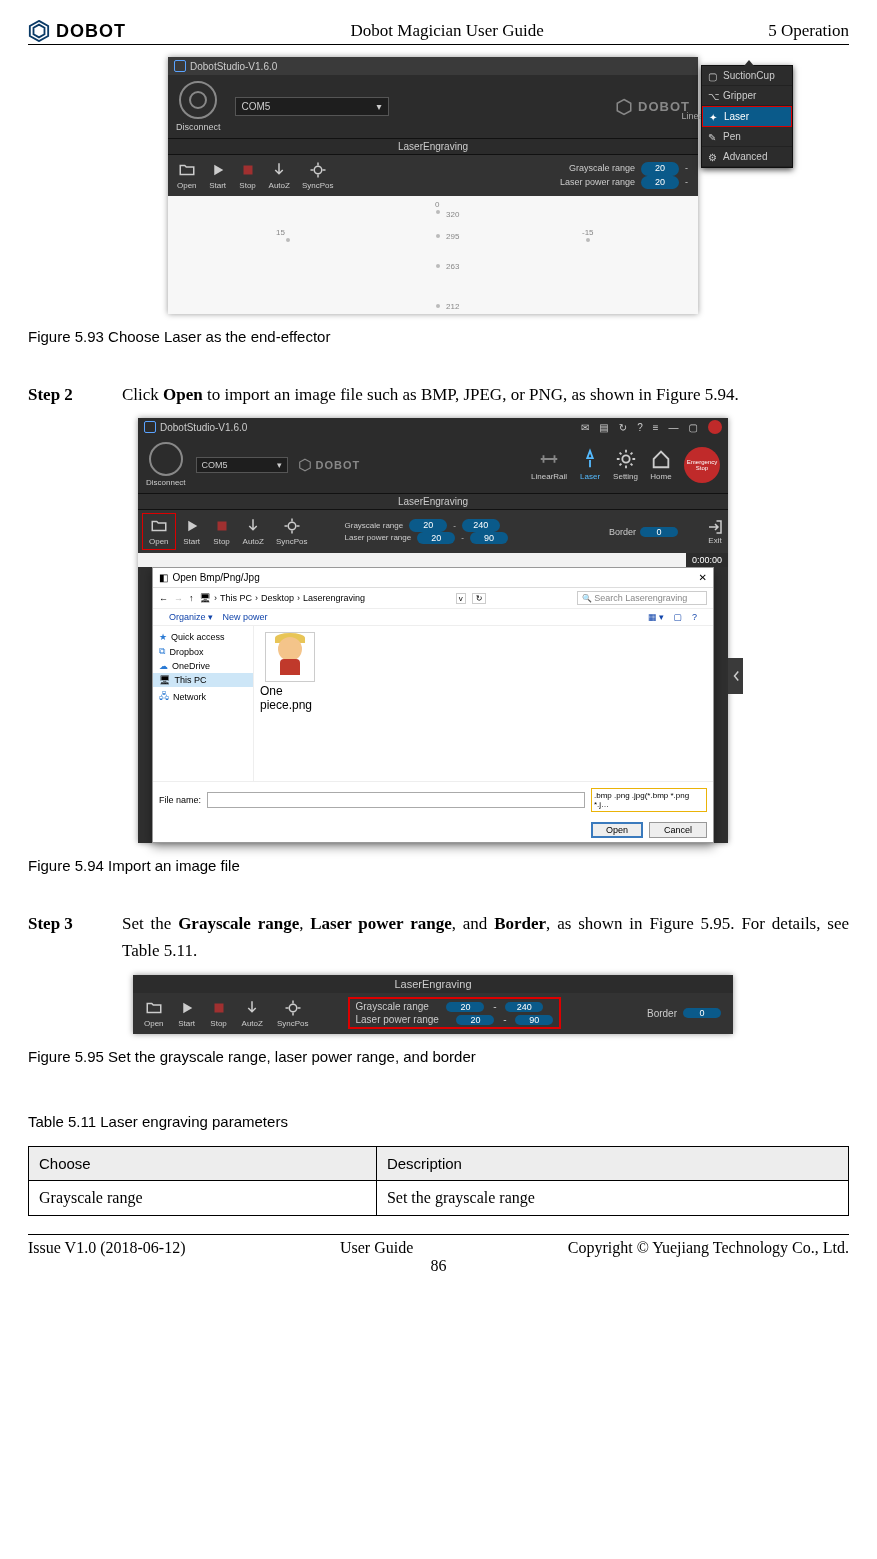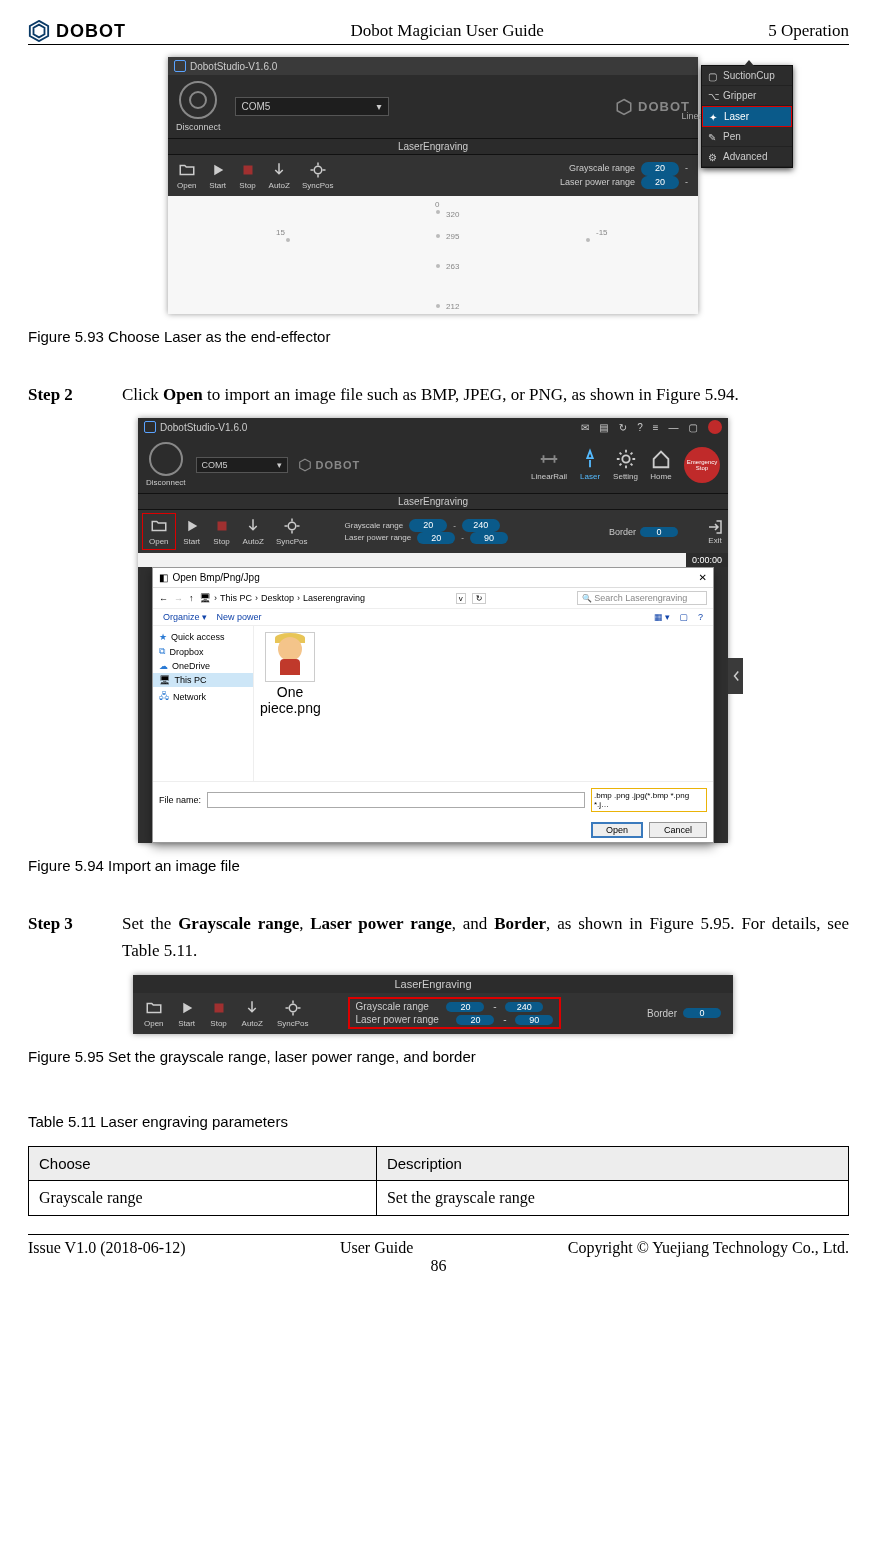--- a/index.html
+++ b/index.html
@@ -129,27 +129,27 @@
   .timer94 { position:absolute; right:0; top:0; background:#2c2c2c;color:#fff;font-size:9px;padding:2px 6px;}
   .dialog94 {
     background:#fff; color:#000; width:560px; margin:0 auto; border:1px solid #999;
     box-shadow:0 4px 10px rgba(0,0,0,0.4); font-size:10px;
   }
   .dlg-title { padding:4px 6px; display:flex; align-items:center; gap:4px; border-bottom:1px solid #ddd;}
   .dlg-title .x{margin-left:auto;}
   .dlg-nav { padding:3px 6px; display:flex; align-items:center; gap:6px; font-size:9px; border-bottom:1px solid #eee;}
   .crumb { display:flex; align-items:center; gap:3px;}
   .srch { margin-left:auto; border:1px solid #ccc; width:120px; padding:1px 4px; color:#888;}
-  .dlg-tb { padding:3px 10px; display:flex; gap:10px; font-size:9px; border-bottom:1px solid #eee; color:#14a;}
+  .dlg-tb { padding:3px 16px; display:flex; gap:10px; font-size:9px; border-bottom:1px solid #eee; color:#14a;}
   .dlg-body { display:flex; min-height:155px;}
   .sidebar94 { width:100px; border-right:1px solid #eee; padding:4px 0; font-size:9px;}
   .sidebar94 div{ padding:2px 6px; display:flex; align-items:center; gap:4px;}
   .sidebar94 .sel{ background:#cde6f7;}
   .filearea { flex:1; padding:6px; display:flex; align-items:flex-start;}
-  .thumb { width:60px; text-align:center; font-size:14px;}
+  .thumb { width:60px; font-size:12px;}
   .thumb .pic { width:48px;height:48px;border:1px solid #ccc;margin:0 auto 2px;position:relative;background:#fff;}
   .dlg-foot { padding:6px; display:flex; align-items:center; gap:6px; font-size:9px; border-top:1px solid #eee;}
   .dlg-foot input{ flex:1; border:1px solid #aaa; padding:2px; font-size:9px;}
   .combo-foot{ border:1px solid #eab308;width:110px;padding:2px;font-size:8px;}
   .dlg-actions { padding:4px 6px; display:flex; gap:6px; justify-content:flex-end;}
   .dlg-actions button{ font-size:9px; padding:2px 14px; border:1px solid #999; background:#eee;}
   .dlg-actions button.def{ border:1px solid #3a7abd; box-shadow:0 0 0 1px #3a7abd inset;}
   .sidehandle { position:absolute; right:-15px; top:240px; width:15px;height:36px;background:#3a3a3a; display:flex;align-items:center;justify-content:center;}
   .sidehandle svg{width:8px;height:12px;}
   
@@ -287,21 +287,21 @@
         <div class="rgrow">
             <span>Laser power range</span>
             <span class="pill">20</span>
             <span>-</span>
           </div>
       </div>
     </div>
     <div class="canvas93">
       <span class="arclb" style="top:4px;left:267px;">0</span>
       <span class="arclb" style="top:32px;left:108px;">15</span>
-      <span class="arclb" style="top:32px;left:428px;">-15</span>
+      <span class="arclb" style="top:32px;left:414px;">-15</span>
       <span class="arcpt" style="top:14px;left:268px;"></span>
       <span class="arclb" style="top:14px;left:278px;">320</span>
       <span class="arcpt" style="top:38px;left:268px;"></span>
       <span class="arclb" style="top:36px;left:278px;">295</span>
       <span class="arcpt" style="top:68px;left:268px;"></span>
       <span class="arclb" style="top:66px;left:278px;">263</span>
       <span class="arcpt" style="top:108px;left:268px;"></span>
       <span class="arclb" style="top:106px;left:278px;">212</span>
       <span class="arcpt" style="top:42px;left:118px;"></span>
       <span class="arcpt" style="top:42px;left:418px;"></span>

